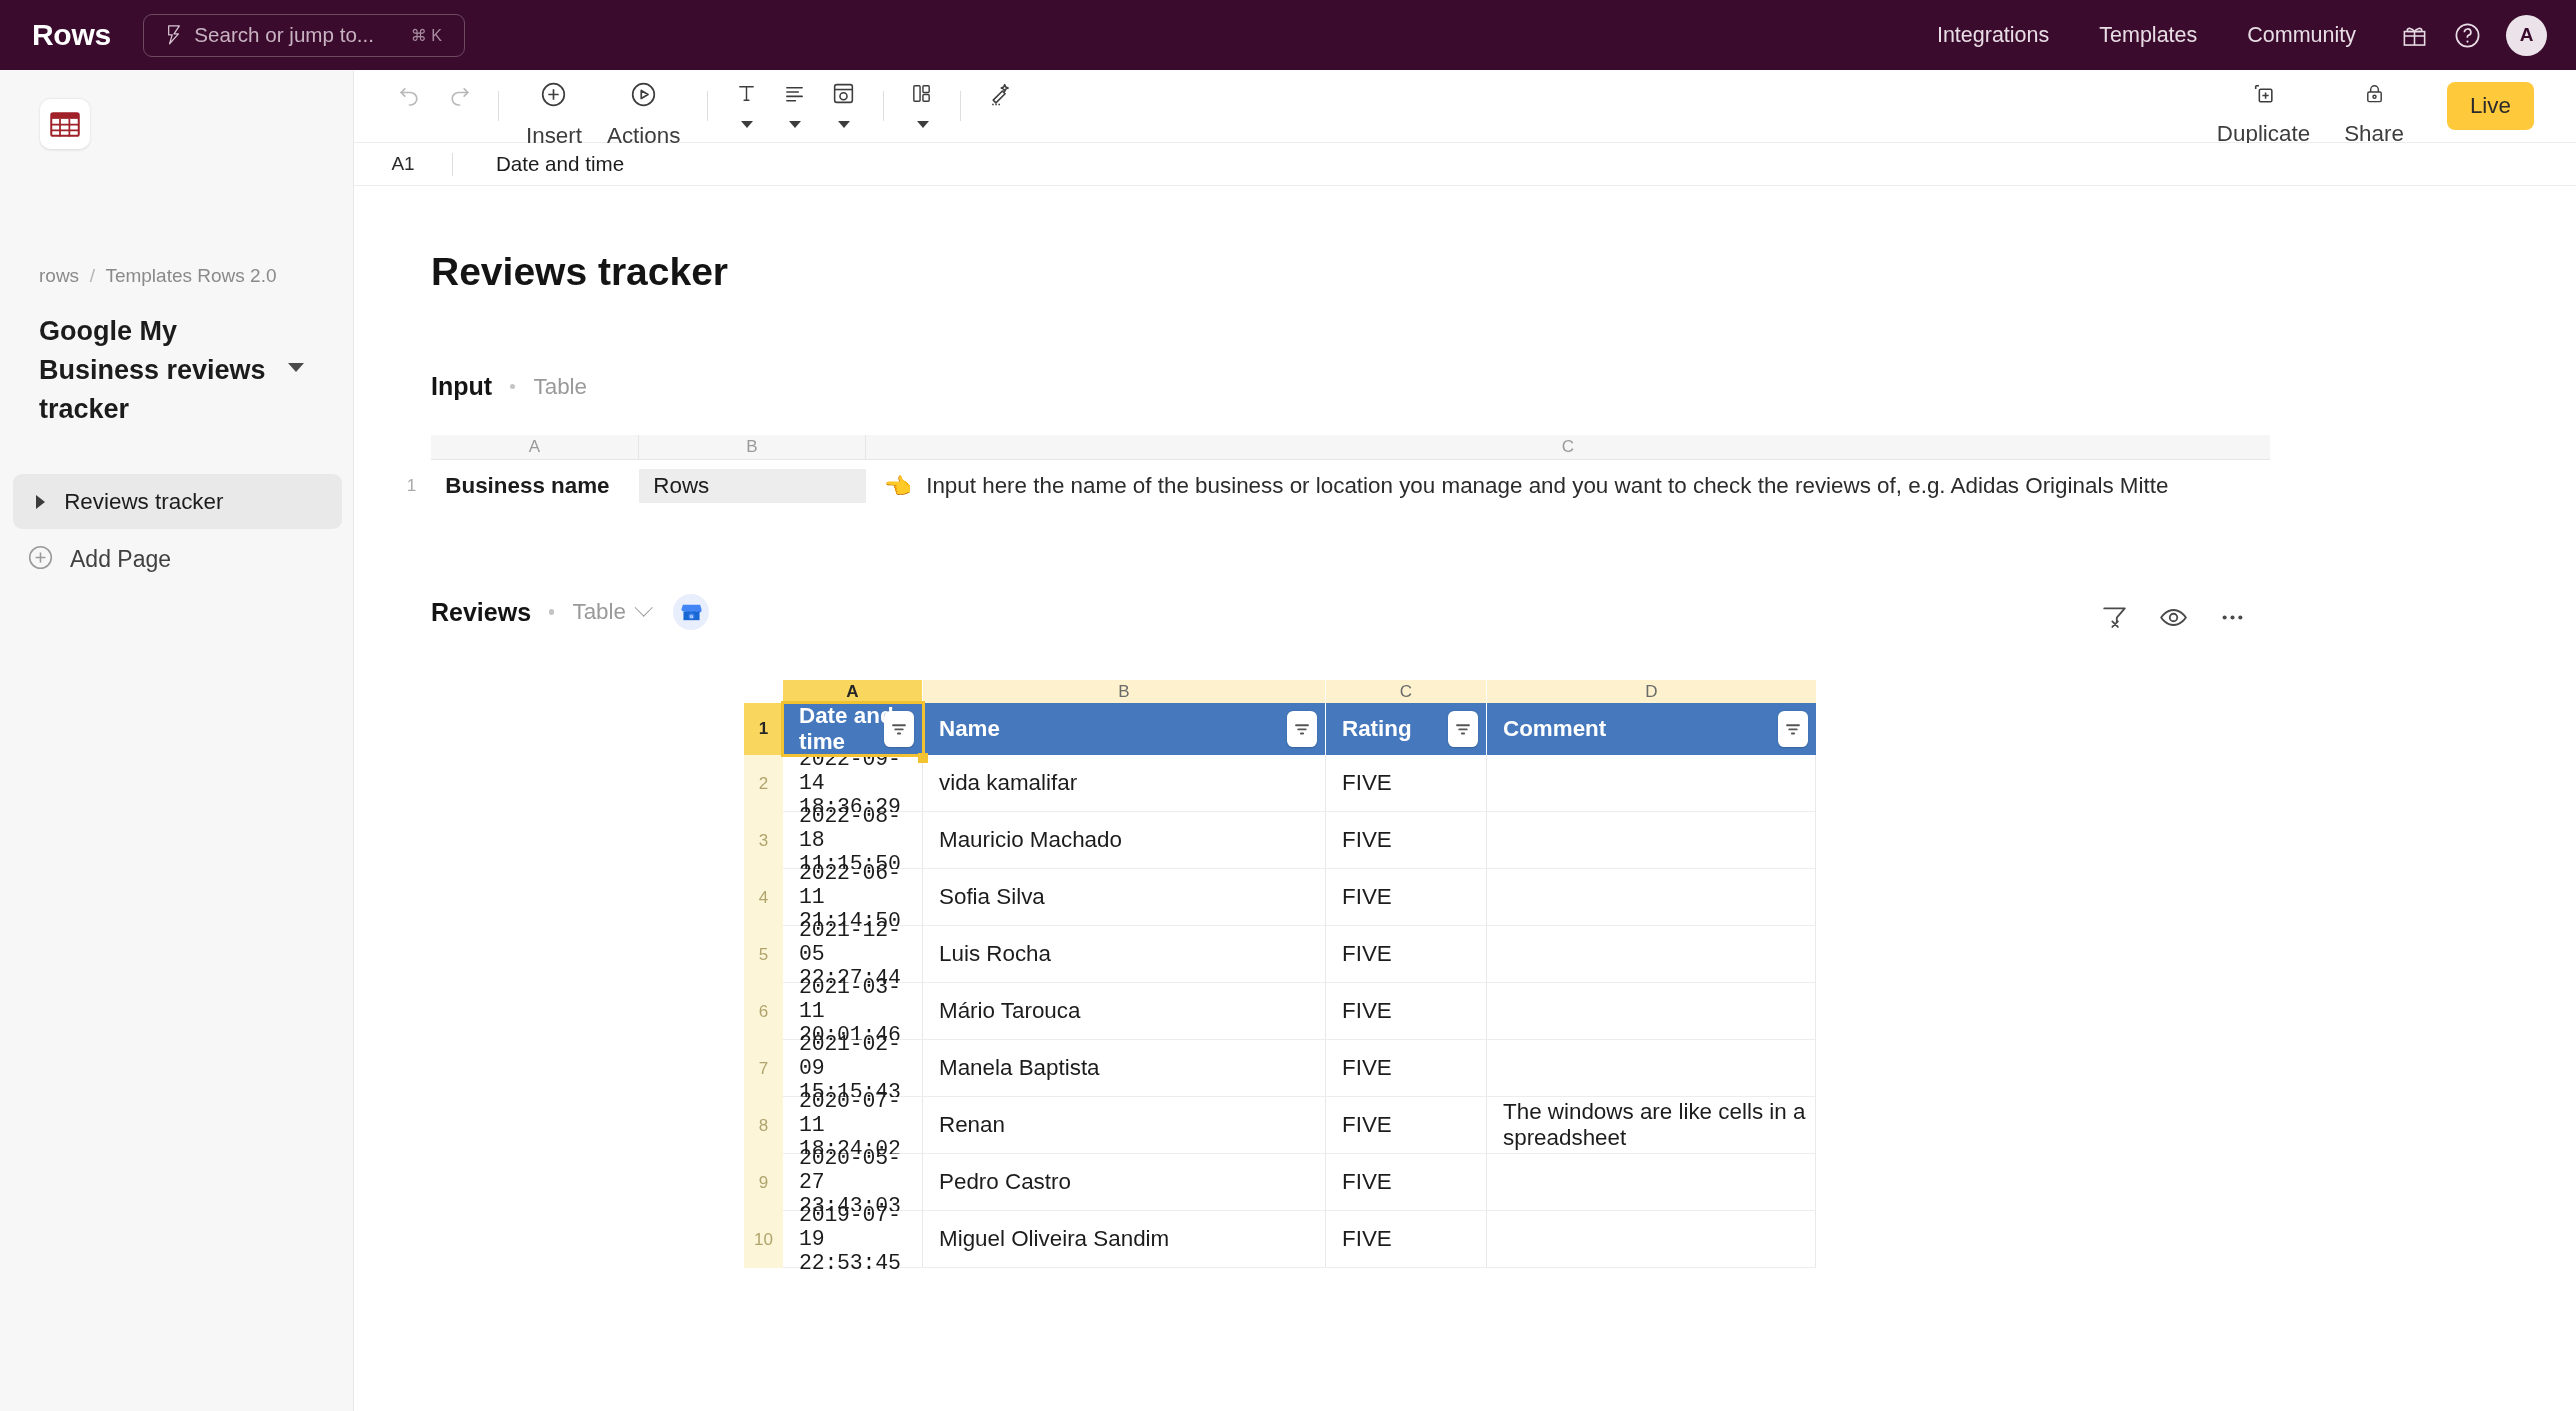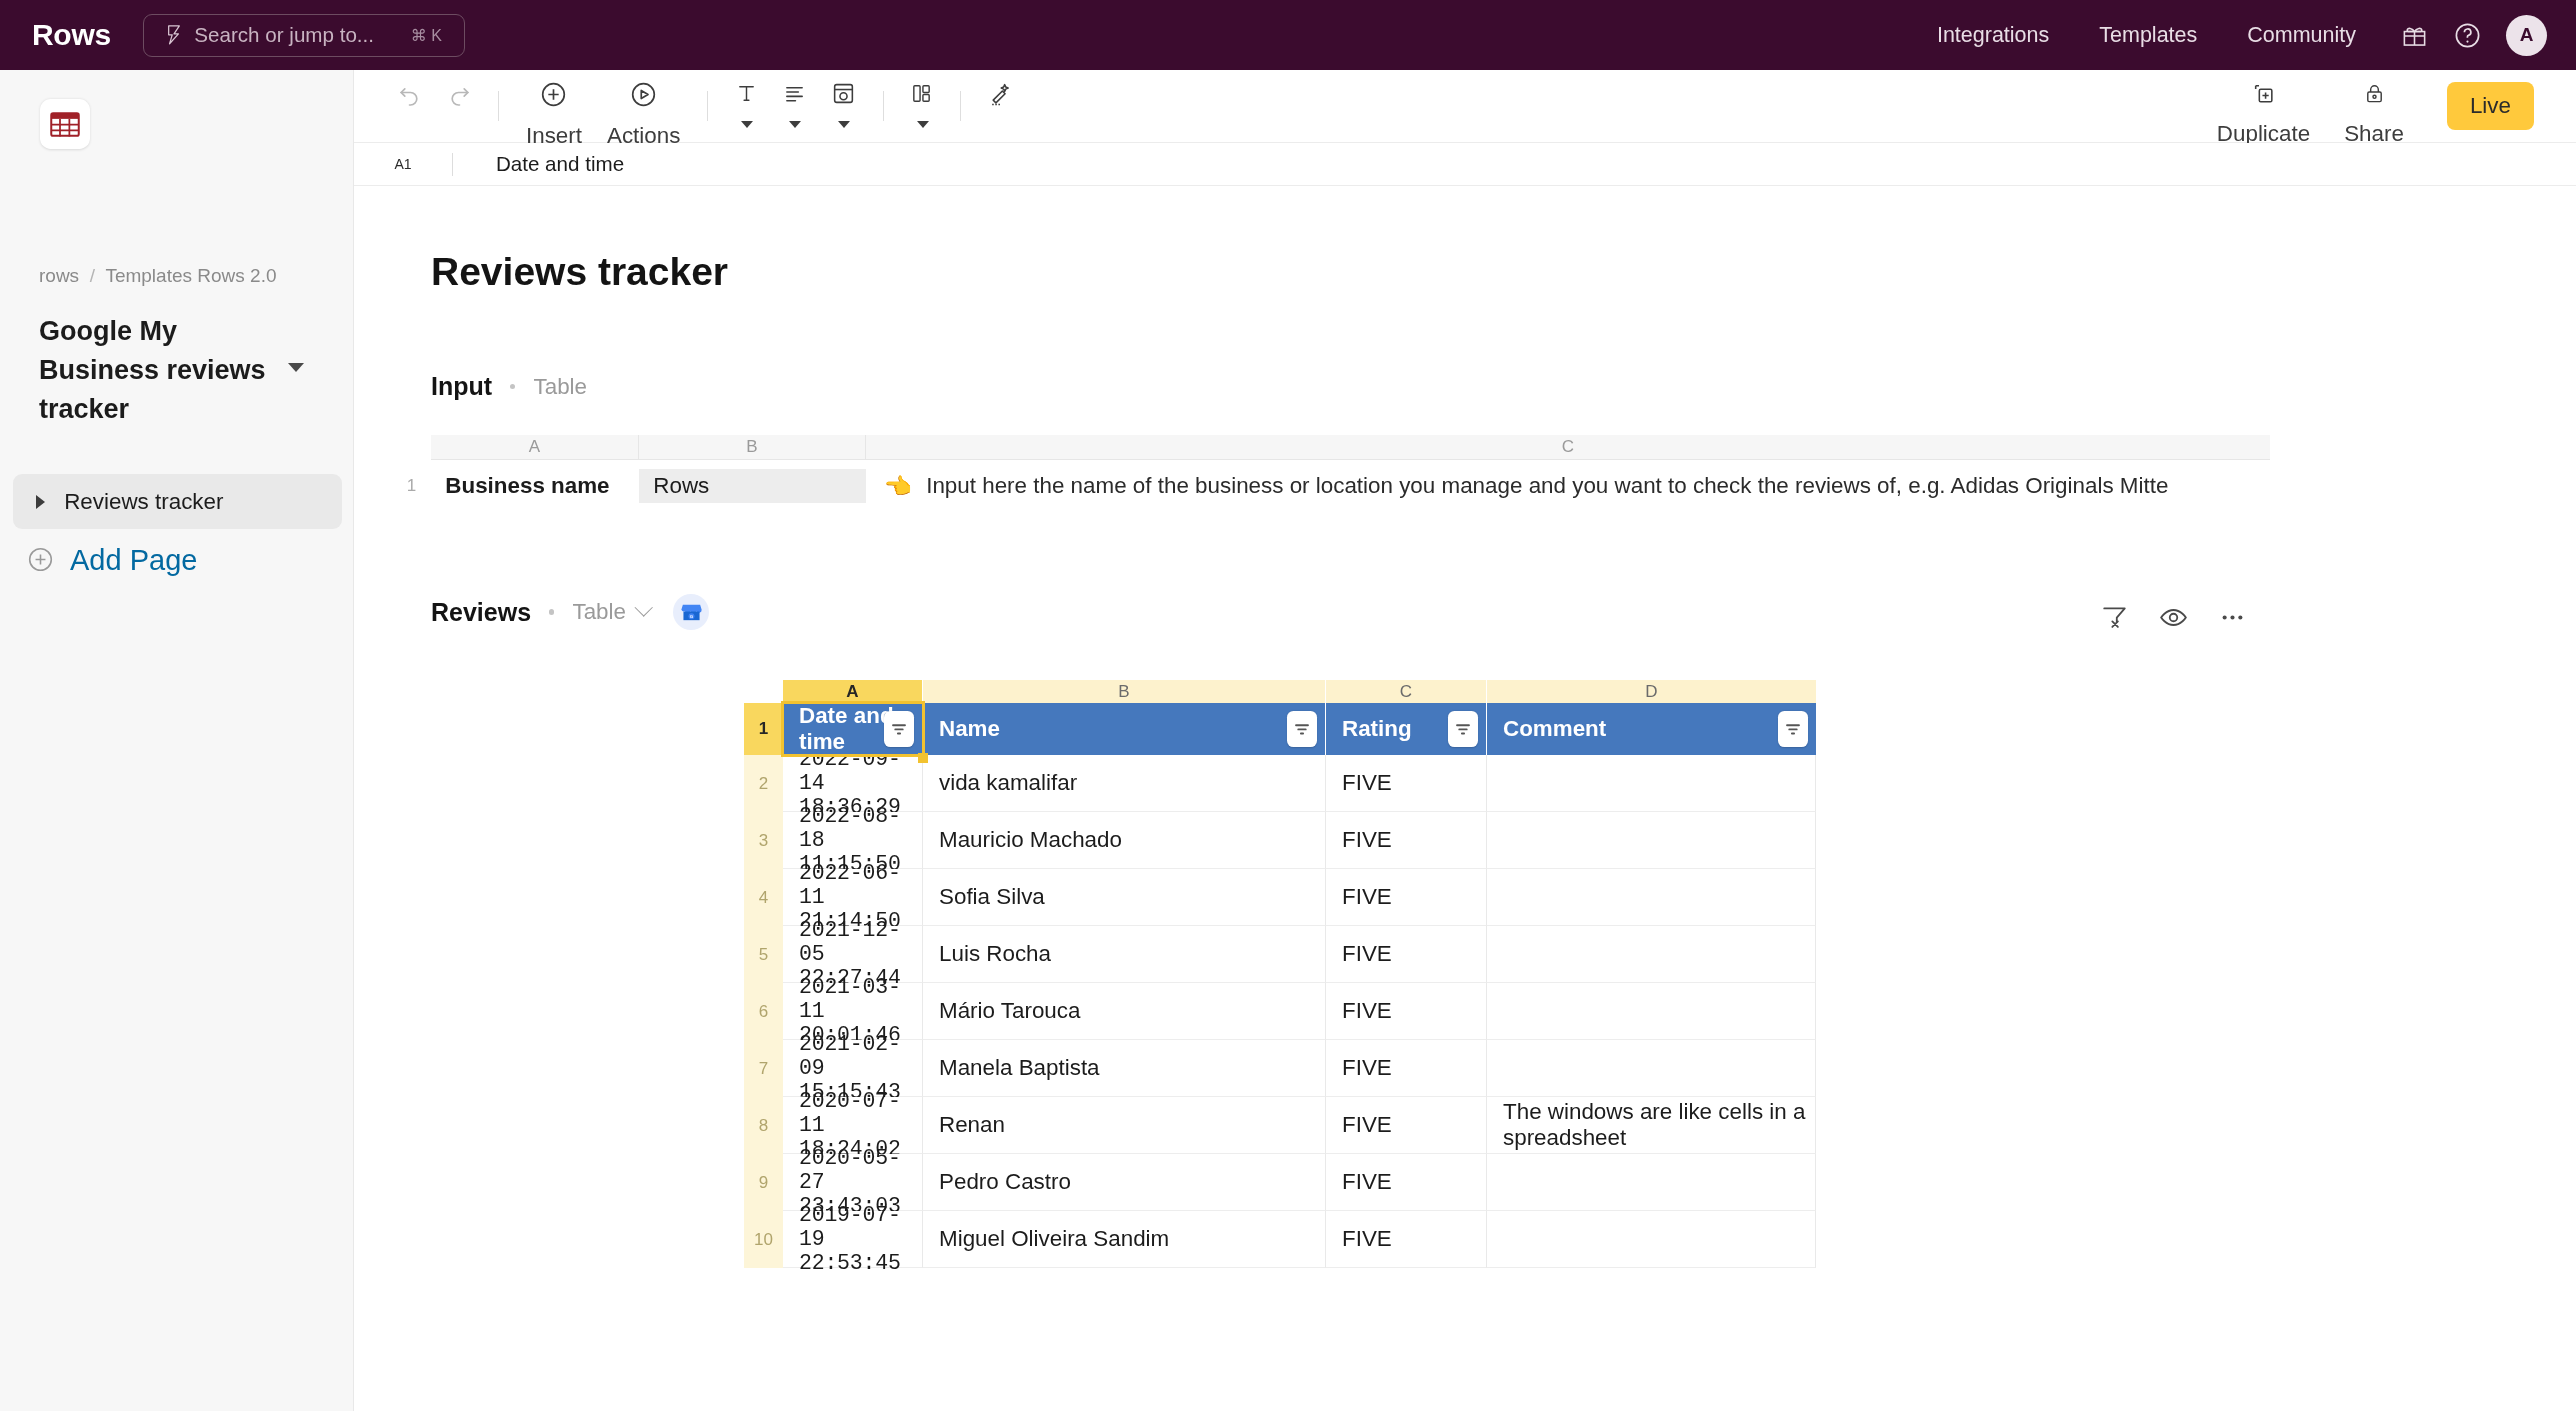--- a/index.html
+++ b/index.html
@@ -88,21 +88,21 @@
   .page-item .tri {
     width: 0; height: 0;
     border-top: 7.2px solid transparent; border-bottom: 7.2px solid transparent;
     border-left: 9.8px solid #3c3c3c;
   }
   .page-item .lbl { font-size: 22.4px; color: #1c1c1c; }
   .add-page {
     position: absolute; top: 474px; left: 27px;
     display: flex; align-items: center; gap: 16px;
   }
-  .add-page .lbl { font-size: 29px; color: #0369a1; }
+  .add-page .lbl { font-size: 23px; color: #404040; }
 
   
   .toolbar {
     position: absolute; top: 70px; left: 354px;
     width: 2222px; height: 73px;
     background: #ffffff; border-bottom: 0.9px solid #ececec;
     display: flex; align-items: center;
   }
   .tb-btn {
     height: 50px; display: flex; align-items: center; gap: 9px;
@@ -122,21 +122,21 @@
     border-radius: 8px; padding: 10.7px 23px; margin-left: 21.5px;
   }
 
   
   .formulabar {
     position: absolute; top: 143px; left: 354px;
     width: 2222px; height: 43px;
     background: #ffffff; border-bottom: 0.9px solid #ececec;
     display: flex; align-items: center;
   }
-  .cellref { width: 98px; text-align: center; font-size: 14px; color: #2b2b2b; }
+  .cellref { width: 98px; text-align: center; font-size: 19px; color: #2b2b2b; }
   .fb-div { width: 0.9px; height: 23px; background: #dddddd; }
   .fb-value { margin-left: 43px; font-size: 20.6px; color: #1c1c1c; }
 
   
   .canvas {
     position: absolute; top: 186px; left: 354px;
     width: 2222px; height: 1225px; background: #ffffff;
   }
   .sheet-title {
     position: absolute; top: 64px; left: 77px;

